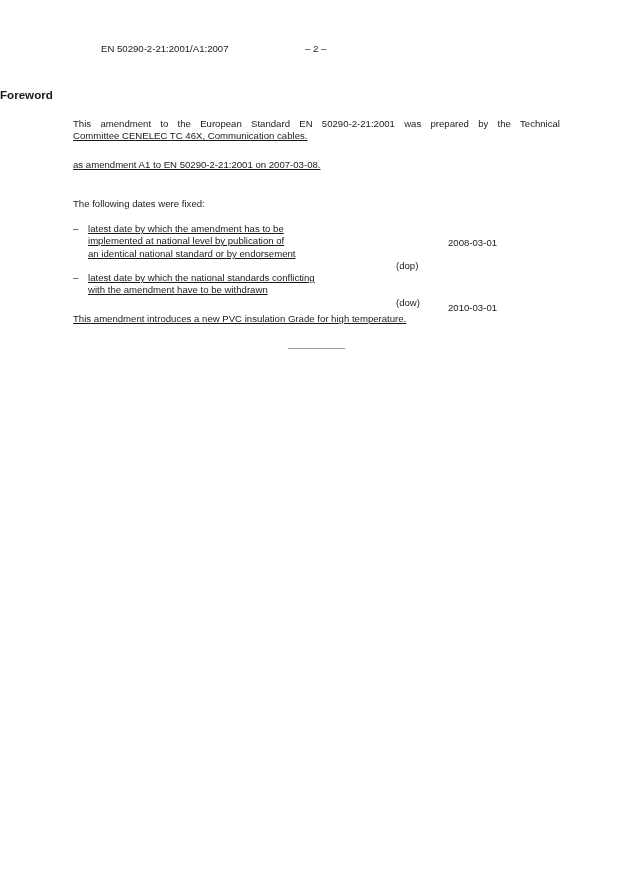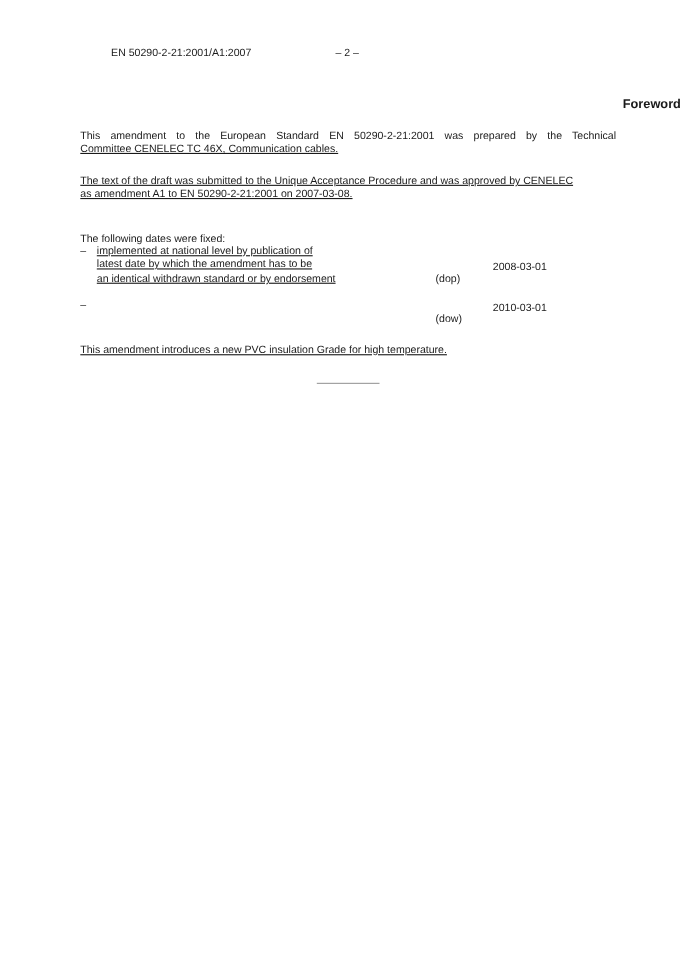--- a/index.html
+++ b/index.html
@@ -15,21 +15,21 @@
       font-family: "Liberation Sans", sans-serif;
       color: #1a1a1a;
       font-size: 9.6px;
       line-height: 12.4px;
     }
     .abs { position: absolute; white-space: nowrap; }
     .header-left { left: 73px; top: 43px; padding-left: 28px; }
     .header-center { left: 305px; top: 43px; }
     .title {
       left: 0; width: 619px; top: 88px;
-      text-align: right;
+      text-align: left;
       font-weight: bold;
       font-size: 11.6px;
       line-height: 14px;
     }
     .para {
       position: absolute;
       left: 73px;
       width: 487px;
     }
     .justify-line {
@@ -50,20 +50,21 @@
       top: 0;
     }
     .item-text {
       position: absolute;
       left: 15px;
       top: 0;
     }
     .code {
       position: absolute;
       left: 323px;
+      margin-top: 12px;
     }
     .date {
       position: absolute;
       left: 375px;
     }
     .separator {
       position: absolute;
       left: 288px;
       top: 348px;
       width: 57px;
@@ -78,38 +79,41 @@
 <div class="abs header-center">– 2 –</div>
 
 <div class="abs title">Foreword</div>
 
 <div class="para" style="top:118px;">
   <span class="justify-line">This amendment to the European Standard EN 50290-2-21:2001 was prepared by the Technical</span>
   <span class="line">Committee CENELEC TC 46X, Communication cables.</span>
 </div>
 
 <div class="para" style="top:159px;">
-  <span class="line">The text of the draft was submitted to the Unique Acceptance Procedure and was approved by CENELEC</span>
   <span class="line">as amendment A1 to EN 50290-2-21:2001 on 2007-03-08.</span>
 </div>
 
-<div class="para" style="top:212px;">The following dates were fixed:</div>
+<div class="para" style="top:198px;">The following dates were fixed:</div>
 
 <div class="list-item" style="top:223px; height:37px;">
   <span class="dash">–</span>
   <div class="item-text">
+    <span class="line">latest date by which the amendment has to be</span>
     <span class="line">implemented at national level by publication of</span>
-    <span class="line">latest date by which the amendment has to be</span>
-    <span class="line">an identical withdrawn standard or by endorsement</span>
+    <span class="line">an identical national standard or by endorsement</span>
   </div>
   <span class="code" style="top:24.8px;">(dop)</span>
   <span class="date" style="top:14px;">2008-03-01</span>
 </div>
 
 <div class="list-item" style="top:272px; height:25px;">
   <span class="dash">–</span>
+  <div class="item-text">
+    <span class="line">latest date by which the national standards conflicting</span>
+    <span class="line">with the amendment have to be withdrawn</span>
+  </div>
   <span class="code" style="top:13px;">(dow)</span>
-  <span class="date" style="top:3px;">2010-03-01</span>
+  <span class="date" style="top:30px;">2010-03-01</span>
 </div>
 
 <div class="para" style="top:313px;text-decoration:underline;">This amendment introduces a new PVC insulation Grade for high temperature.</div>
 
 <div class="separator"></div>
 
 </body></html>

